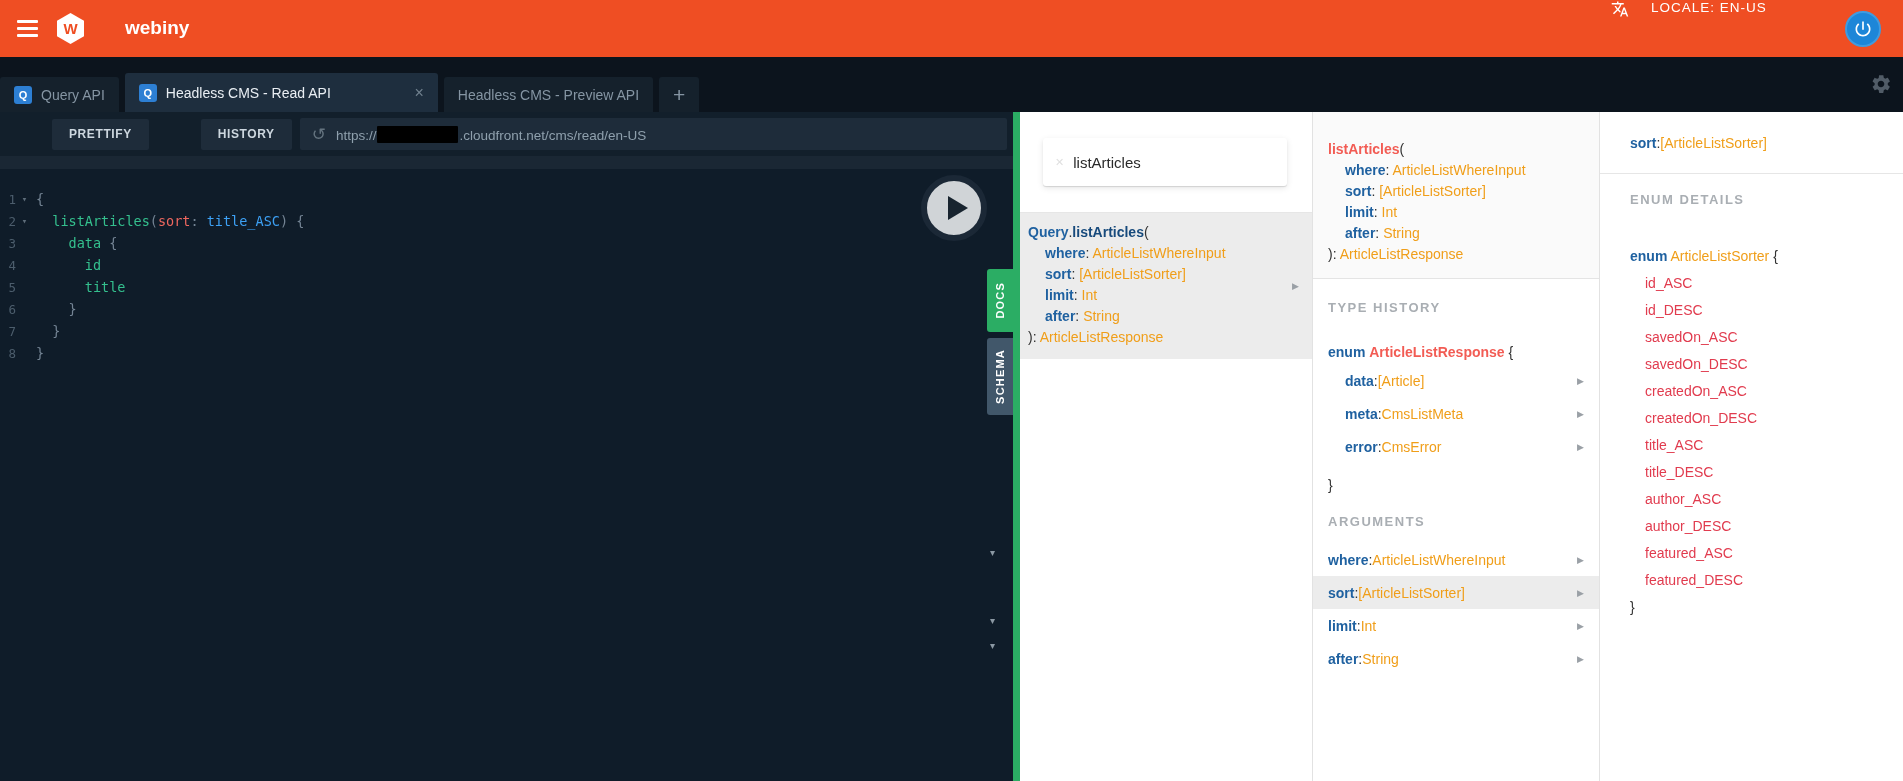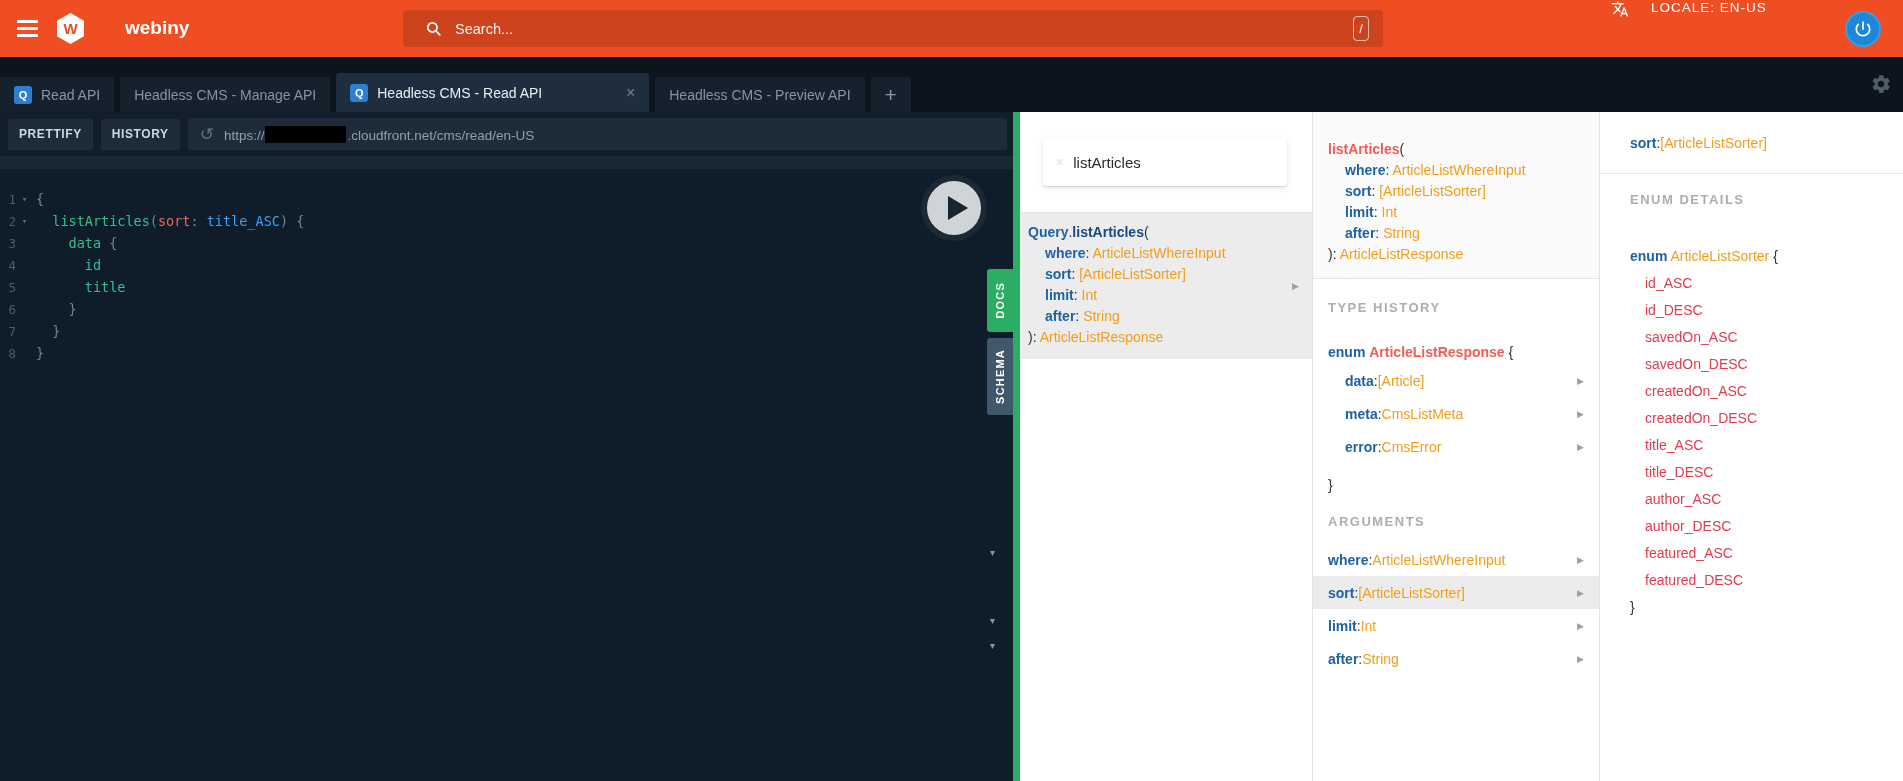--- a/index.html
+++ b/index.html
@@ -43,21 +43,21 @@
   .add-tab { width:40px; height:35px; background:#15212c; border-radius:3px 3px 0 0;
     display:flex; align-items:center; justify-content:center; color:#8595a3; font-size:21px; cursor:pointer; }
   .gear { position:absolute; right:11px; top:16px; width:22px; height:22px; cursor:pointer; }
   .gear svg { fill:#515c67; width:22px; height:22px; }
 
   
   .main { display:flex; height:669px; }
   .workspace { width:1013px; flex:none; display:flex; flex-direction:column; background:#0f1c29; }
   .toolbar { height:44px; background:#121f2b; display:flex; align-items:center; padding:0 6px 0 8px; gap:8px; flex:none; }
   .tbtn { height:31px; background:#1e2c3a; border:none; color:#cdd7df; font-weight:bold; font-size:12px;
-    letter-spacing:0.6px; padding:0 11px; border-radius:2px; font-family:inherit; cursor:pointer; }
+    letter-spacing:0.6px; padding:0 17px; border-radius:2px; font-family:inherit; cursor:pointer;margin-left:44px; }
   .urlbar { flex:1; height:32px; background:#1e2c3a; border-radius:2px; display:flex; align-items:center;
     padding:0 12px; gap:10px; color:#8fa0ad; font-size:13.5px; cursor:text; }
   .refresh { color:#64737f; font-size:17px; line-height:1; }
   .redact { display:inline-block; width:81px; height:17px; background:#000; vertical-align:-3px;
     border-radius:1px; margin:0 1px; }
 
   .editor { flex:1; position:relative; background:#0f1c29; cursor:text; }
   .editor-strip { position:absolute; top:0; left:0; right:0; height:13px; background:#1a2734; }
   .code { position:absolute; top:32px; left:0; font-family:"DejaVu Sans Mono","Liberation Mono",monospace;
     font-size:13.5px; }
@@ -129,49 +129,38 @@
 <div class="header">
   <div class="hamburger">
       <i></i>
       <i></i>
       <i></i>
     </div>
   <div class="logo-hex">
     <span>W</span>
   </div>
   <div class="brand">webiny</div>
-  <div class="searchbar">
-    <svg width="17" height="17" viewBox="0 0 24 24" fill="none" stroke="#fff" stroke-width="2.4" stroke-linecap="round">
-        <circle cx="10.5" cy="10.5" r="6.5"></circle>
-        <line x1="15.5" y1="15.5" x2="21" y2="21"></line>
-      </svg>
-    <span class="search-ph">Search...</span>
-    <span class="slash-badge">/</span>
-  </div>
   <div class="locale">
     <svg width="18" height="18" viewBox="0 0 24 24" fill="#fff">
         <path d="M12.87 15.07l-2.54-2.51.03-.03c1.74-1.94 2.98-4.17 3.71-6.53H17V4h-7V2H8v2H1v1.99h11.17C11.5 7.92 10.44 9.75 9 11.35 8.07 10.32 7.3 9.19 6.69 8h-2c.73 1.63 1.73 3.17 2.98 4.56l-5.09 5.02L4 19l5-5 3.11 3.11.76-2.04zM18.5 10h-2L12 22h2l1.12-3h4.75L21 22h2l-4.5-12zm-2.62 7l1.62-4.33L19.12 17h-3.24z"></path>
       </svg>
     <span class="locale-label">LOCALE: EN-US</span>
   </div>
   <div class="avatar">
     <svg width="20" height="20" viewBox="0 0 24 24" fill="#fff">
         <path d="M13 3h-2v10h2V3zm4.83 2.17l-1.42 1.42C17.99 7.86 19 9.81 19 12c0 3.87-3.13 7-7 7s-7-3.13-7-7c0-2.19 1.01-4.14 2.58-5.41L6.17 5.17C4.23 6.82 3 9.26 3 12c0 4.97 4.03 9 9 9s9-4.03 9-9c0-2.74-1.23-5.18-3.17-6.83z"></path>
       </svg>
   </div>
 </div>
 
 <div class="tabbar">
   <div class="tabs" id="tabs">
       <div class="tab">
         <span class="qbadge">Q</span>
-        <span class="tab-label">Read API</span>
-      </div>
-      <div class="tab">
-        <span class="tab-label">Headless CMS - Manage API</span>
+        <span class="tab-label">Query API</span>
       </div>
       <div class="tab active">
         <span class="qbadge">Q</span>
         <span class="tab-label">Headless CMS - Read API</span>
         <span class="tab-close">×</span>
       </div>
       <div class="tab">
         <span class="tab-label">Headless CMS - Preview API</span>
       </div>
     </div>

